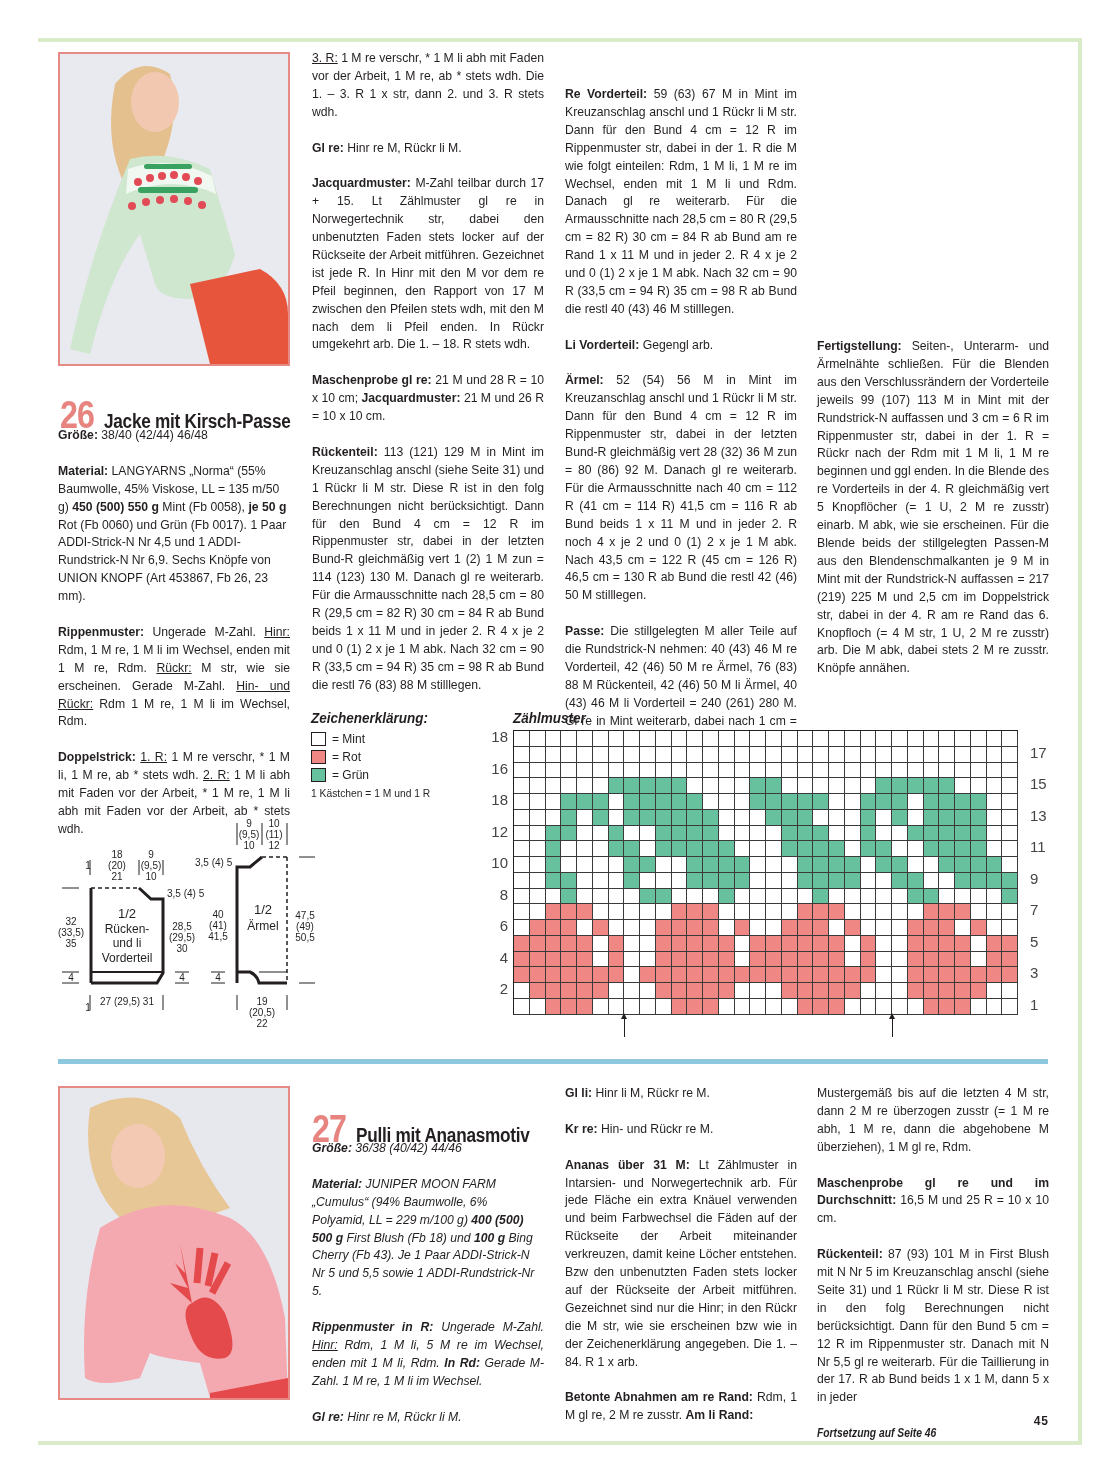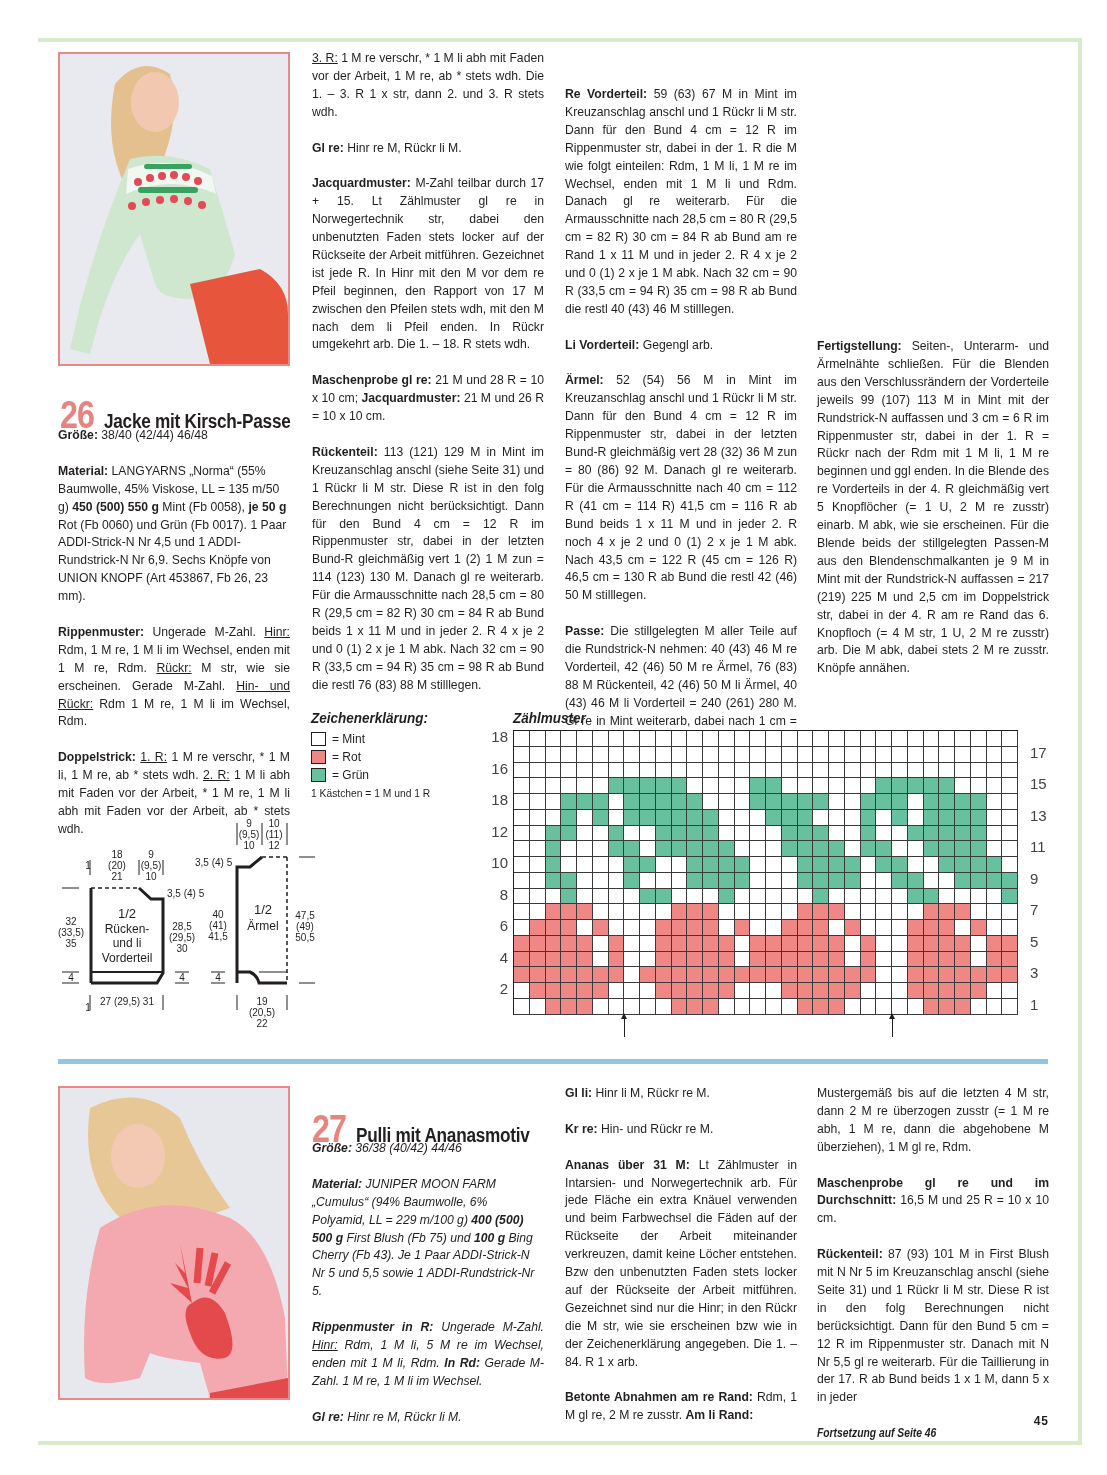--- a/index.html
+++ b/index.html
@@ -817,21 +817,21 @@
   </svg>
 </div>
 
 <div class="title-row" style="left:312px; top:1090px;">
   <span class="title-num">27</span>
   <span class="title-text">Pulli mit Ananasmotiv</span>
 </div>
 
 <div class="col" style="left:312px; top:1140px; width:232px;font-style:italic;">
   <p><b>Größe:</b><span> 36/38 (40/42) 44/46</span></p>
-  <p style="text-align:left;"><b>Material:</b><span> JUNIPER MOON FARM „Cumulus“ (94% Baumwolle, 6% Polyamid, LL = 229 m/100 g) </span><b>400 (500) 500 g</b><span> First Blush (Fb 75) und </span><b>100 g</b><span> Bing Cherry (Fb 43). Je 1 Paar ADDI-Strick-N Nr 5 und 5,5 sowie 1 ADDI-Rundstrick-Nr 5.</span></p>
+  <p style="text-align:left;"><b>Material:</b><span> JUNIPER MOON FARM „Cumulus“ (94% Baumwolle, 6% Polyamid, LL = 229 m/100 g) </span><b>400 (500) 500 g</b><span> First Blush (Fb 18) und </span><b>100 g</b><span> Bing Cherry (Fb 43). Je 1 Paar ADDI-Strick-N Nr 5 und 5,5 sowie 1 ADDI-Rundstrick-Nr 5.</span></p>
   <p><b>Rippenmuster in R:</b><span> Ungerade M-Zahl. </span><u>Hinr:</u><span> Rdm, 1 M li, 5 M re im Wechsel, enden mit 1 M li, Rdm. </span><b>In Rd:</b><span> Gerade M-Zahl. 1 M re, 1 M li im Wechsel.</span></p>
   <p><b>Gl re:</b><span> Hinr re M, Rückr li M.</span></p>
 </div>
 
 <div class="col" style="left:565px; top:1085px; width:232px;">
   <p><b>Gl li:</b><span> Hinr li M, Rückr re M.</span></p>
   <p><b>Kr re:</b><span> Hin- und Rückr re M.</span></p>
   <p><b>Ananas über 31 M:</b><span> Lt Zählmuster in Intarsien- und Norwegertechnik arb. Für jede Fläche ein extra Knäuel verwenden und beim Farbwechsel die Fäden auf der Rückseite der Arbeit miteinander verkreuzen, damit keine Löcher entstehen. Bzw den unbenutzten Faden stets locker auf der Rückseite der Arbeit mitführen. Gezeichnet sind nur die Hinr; in den Rückr die M str, wie sie erscheinen bzw wie in der Zeichenerklärung angegeben. Die 1. – 84. R 1 x arb.</span></p>
   <p><b>Betonte Abnahmen am re Rand:</b><span> Rdm, 1 M gl re, 2 M re zusstr. </span><b>Am li Rand:</b></p>
 </div>

